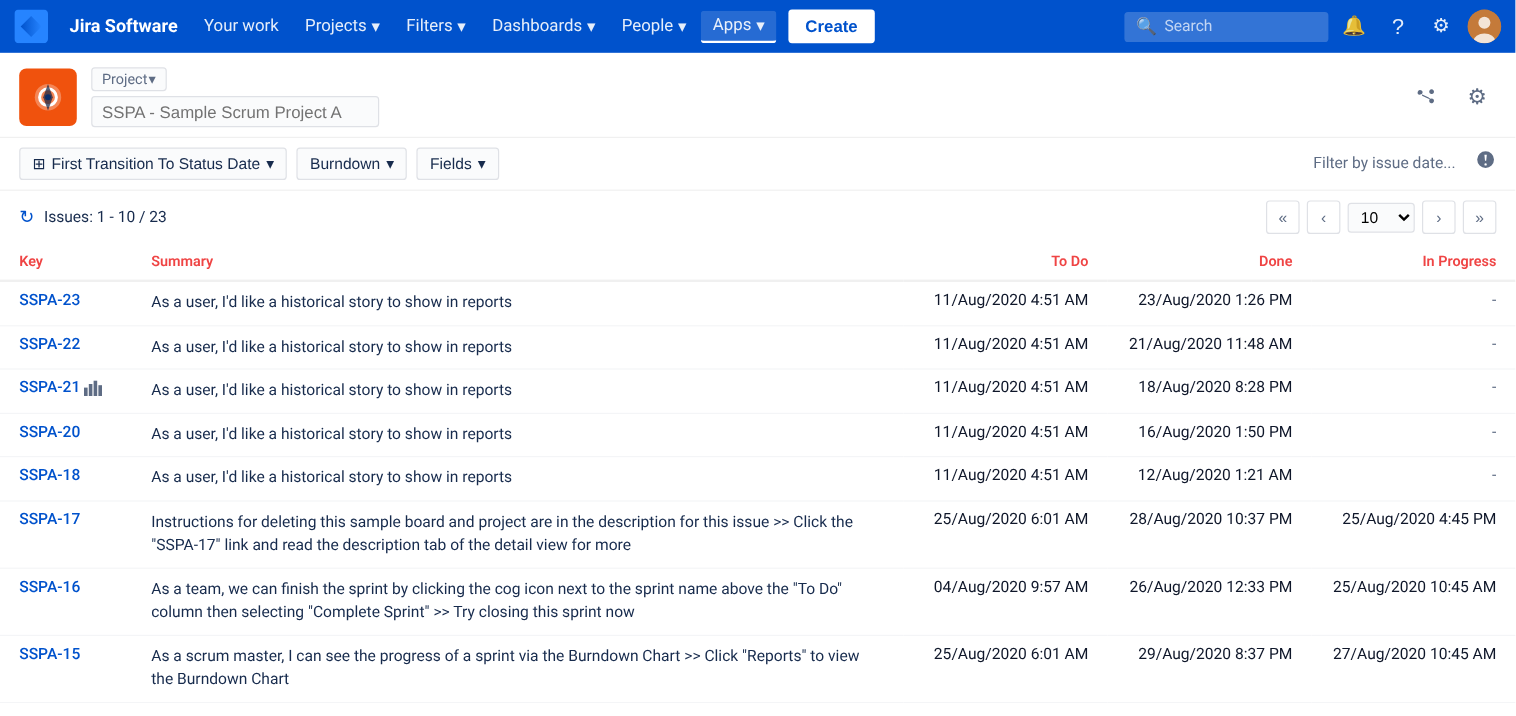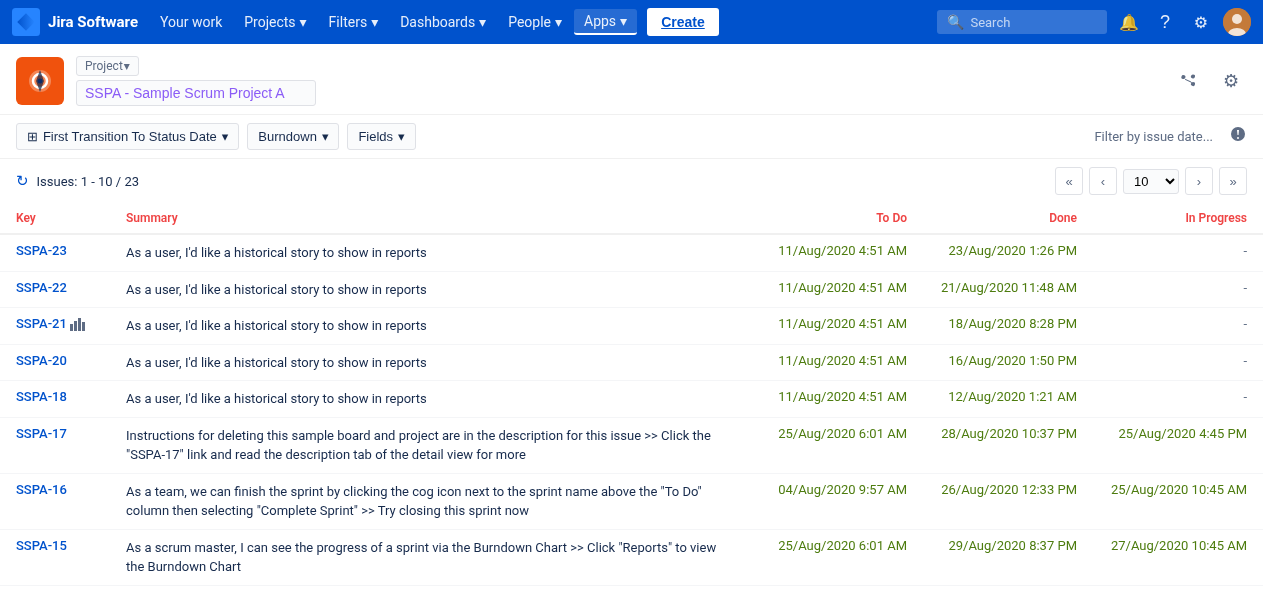--- a/index.html
+++ b/index.html
@@ -3,38 +3,38 @@
   <meta charset="utf-8">
   <style>
     * { margin: 0; padding: 0; box-sizing: border-box; }
     body { font-family: -apple-system, BlinkMacSystemFont, "Segoe UI", Roboto, sans-serif; font-size: 14px; color: #172b4d; background: #fff; }
 
     
     .topnav {
       display: flex; align-items: center; height: 44px;
       background: #0052cc; padding: 0 12px; gap: 8px;
     }
-    .topnav-logo { display: flex; align-items: center; gap: 8px; color: #fff; font-weight: 700; font-size: 15px; text-decoration: none; margin-right: 4px; }
+    .topnav-logo { display: flex; align-items: center; gap: 18px; color: #fff; font-weight: 700; font-size: 15px; text-decoration: none; margin-right: 4px; }
     .topnav-logo .logo-icon { width: 28px; height: 28px; }
     .topnav-nav { display: flex; align-items: center; gap: 2px; flex: 1; }
     .topnav-nav-item { color: rgba(255,255,255,0.9); padding: 4px 10px; border-radius: 3px; font-size: 14px; cursor: pointer; display: flex; align-items: center; gap: 4px; }
     .topnav-nav-item.active { background: rgba(255,255,255,0.15); border-bottom: 2px solid #fff; }
-    .create-btn { background: #fff; color: #0052cc; border: none; border-radius: 3px; padding: 6px 14px; font-size: 14px; font-weight: 600; cursor: pointer; margin-left: 8px; text-decoration: underline; }
+    .create-btn { background: #fff; color: #0052cc; border: none; border-radius: 3px; padding: 6px 14px; font-size: 14px; font-weight: 600; cursor: pointer; margin-left: 8px; }
     .topnav-right { display: flex; align-items: center; gap: 8px; margin-left: auto; }
     .search-box { display: flex; align-items: center; background: rgba(255,255,255,0.2); border-radius: 3px; padding: 4px 10px; gap: 6px; color: rgba(255,255,255,0.8); font-size: 14px; width: 170px; cursor: text; }
     .topnav-icon-btn { color: rgba(255,255,255,0.9); background: none; border: none; cursor: pointer; width: 28px; height: 28px; display: flex; align-items: center; justify-content: center; border-radius: 50%; font-size: 16px; }
     .avatar { width: 28px; height: 28px; border-radius: 50%; background: #c47a3a; display: flex; align-items: center; justify-content: center; overflow: hidden; }
 
     
     .subheader { display: flex; align-items: center; padding: 12px 16px 8px; gap: 12px; border-bottom: 1px solid #f0f0f0; }
     .project-icon { width: 48px; height: 48px; background: #f0520d; border-radius: 6px; display: flex; align-items: center; justify-content: center; }
     .project-info { display: flex; flex-direction: column; gap: 4px; }
     .project-select-row { display: flex; align-items: center; gap: 8px; }
     .project-dropdown { display: flex; align-items: center; gap: 1px; font-size: 12px; color: #5e6c84; cursor: pointer; border: 1px solid #dfe1e6; border-radius: 3px; padding: 2px 8px; background: #fafbfc; }
-    .project-name-select { border: 1px solid #dfe1e6; border-radius: 3px; padding: 4px 8px; background: #fafbfc; color: #8b5cf6; font-size: 14px; cursor: pointer; min-width: 240px; appearance: none; -webkit-appearance: none; }
+    .project-name-select { border: 1px solid #dfe1e6; border-radius: 3px; padding: 4px 8px; background: #fafbfc; color: #737373; font-size: 14px; cursor: pointer; min-width: 240px; appearance: none; -webkit-appearance: none; }
     .subheader-right { margin-left: auto; display: flex; align-items: center; gap: 12px; }
     .subheader-icon-btn { background: none; border: none; cursor: pointer; color: #5e6c84; font-size: 18px; width: 32px; height: 32px; display: flex; align-items: center; justify-content: center; border-radius: 3px; }
 
     
     .toolbar { display: flex; align-items: center; padding: 8px 16px; gap: 8px; border-bottom: 1px solid #f0f0f0; }
     .toolbar-btn { display: flex; align-items: center; gap: 5px; padding: 5px 10px; border: 1px solid #dfe1e6; border-radius: 3px; background: #fafbfc; color: #172b4d; font-size: 13px; cursor: pointer; }
     .filter-text { margin-left: auto; color: #5e6c84; font-size: 13px; cursor: pointer; }
     .alert-icon-btn { background: none; border: none; cursor: pointer; color: #5e6c84; font-size: 16px; margin-left: 8px; }
 
     
@@ -45,21 +45,21 @@
     .page-btn { background: none; border: 1px solid #dfe1e6; border-radius: 3px; width: 28px; height: 28px; display: flex; align-items: center; justify-content: center; cursor: pointer; color: #5e6c84; font-size: 13px; }
     .page-select { border: 1px solid #dfe1e6; border-radius: 3px; padding: 3px 6px; font-size: 13px; background: #fafbfc; cursor: pointer; }
 
     
     .issues-table { width: 100%; border-collapse: collapse; }
     .issues-table th { padding: 8px 16px; text-align: left; font-size: 12px; font-weight: 600; color: #ef4444; border-bottom: 2px solid #f0f0f0; white-space: nowrap; }
     .issues-table th.right { text-align: right; }
     .issues-table td { padding: 8px 16px; font-size: 13px; border-bottom: 1px solid #f4f5f7; vertical-align: top; }
     .issue-key { color: #0052cc; font-weight: 500; cursor: pointer; white-space: nowrap; }
     .summary-cell { color: #172b4d; font-size: 13px; line-height: 1.5; max-width: 380px; }
-    .date-cell { text-align: right; color: #4d7c0f; font-size: 12px; white-space: nowrap; }
+    .date-cell { text-align: right; color: #0f172a; font-size: 12px; white-space: nowrap; }
     .dash { text-align: right; color: #5e6c84; }
     .col-key { width: 110px; }
     .col-todo { width: 170px; text-align: right; }
     .col-done { width: 170px; text-align: right; }
     .col-inprogress { width: 170px; text-align: right; }
   </style>
 </head>
 <body>
 
 <nav class="topnav">

